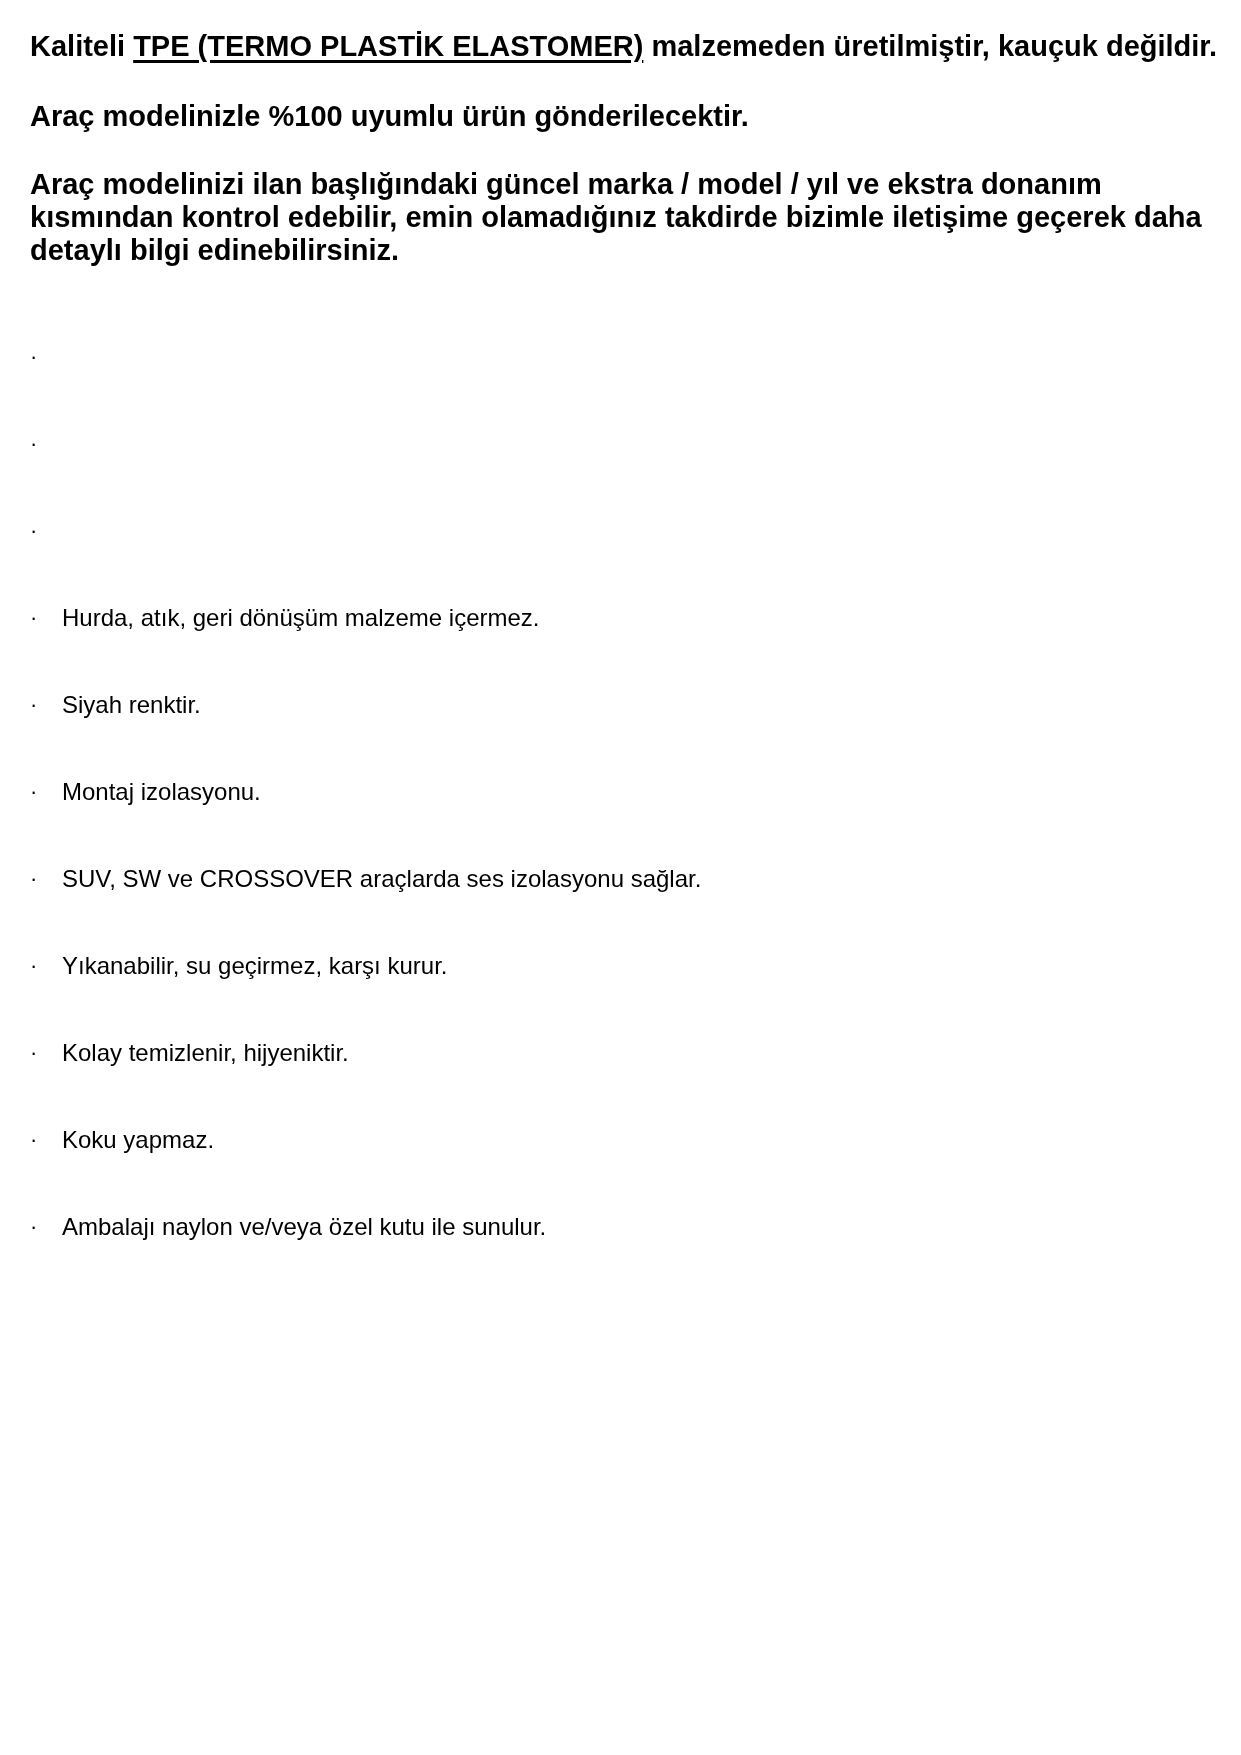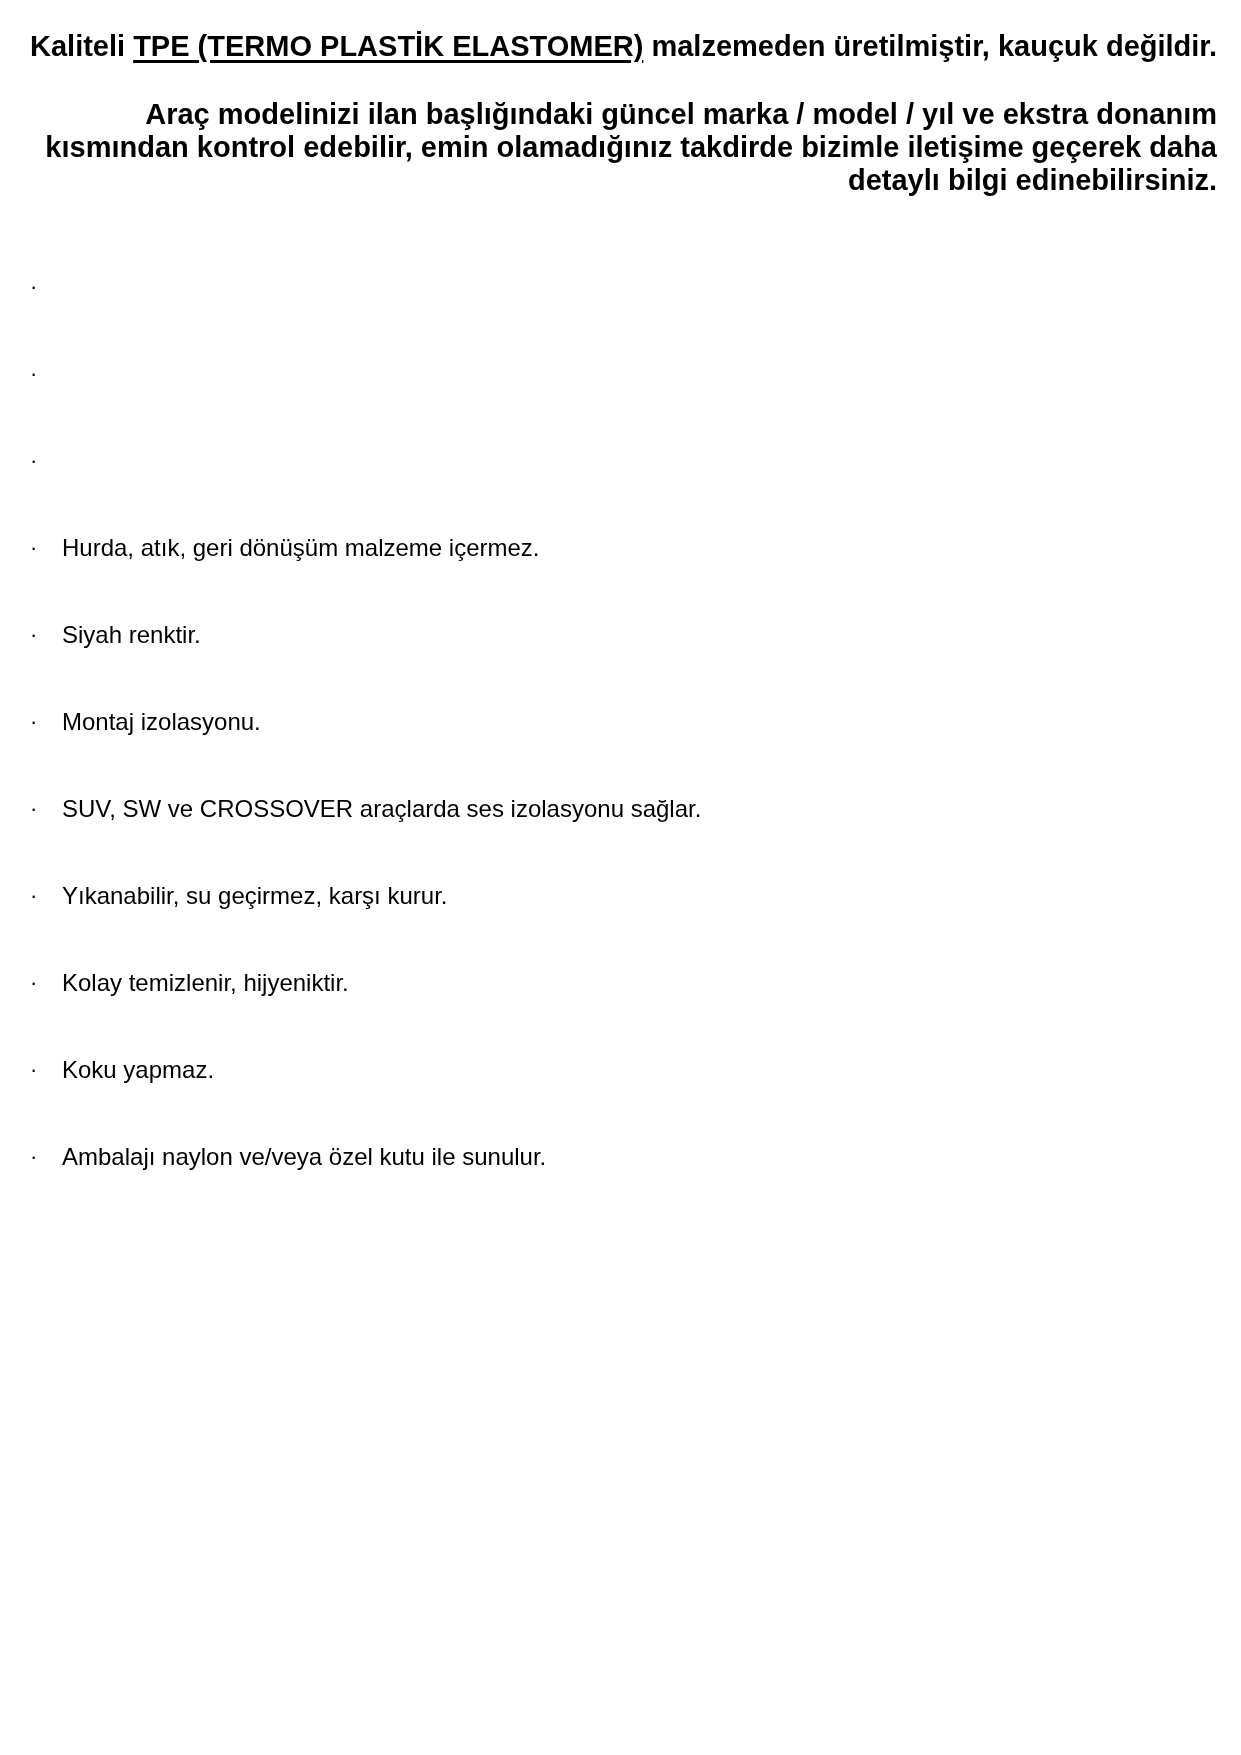--- a/index.html
+++ b/index.html
@@ -8,32 +8,32 @@
     background: #ffffff;
   }
   .page {
     position: relative;
     box-sizing: border-box;
     width: 1241px;
     height: 1755px;
     background: #ffffff;
     color: #000000;
     font-family: "Liberation Sans", sans-serif;
-    padding: 30px 24px 0 30px;
+    padding: 30px 32px 0 30px;
     overflow: hidden;
   }
   .heading {
     margin: 0;
     font-size: 29px;
     font-weight: 700;
     line-height: 33px;
     white-space: pre;
   }
   .heading.h-compat { margin-top: 37px; }
-  .heading.h-check  { margin-top: 35px; text-align: right; }
+  .heading.h-check  { margin-top: 35px; }
   .underlined {
     text-decoration: underline;
     text-decoration-thickness: 3px;
     text-underline-offset: 4px;
   }
   .feature-list {
     list-style: none;
     margin: 76px 0 0 0;
     padding: 0;
   }
@@ -57,20 +57,21 @@
     line-height: 28px;
   }
 </style>
 </head>
 <body>
 
 <div class="page">
 
   <p class="heading h-material"><span>Kaliteli </span><span class="underlined">TPE (TERMO PLASTİK ELASTOMER)</span><span> malzemeden üretilmiştir, kauçuk değildir.</span></p>
 
+  <p class="heading h-compat">Araç modelinizle %100 uyumlu ürün gönderilecektir.</p>
 
   <p class="heading h-check">Araç modelinizi ilan başlığındaki güncel marka / model / yıl ve ekstra donanım
 kısmından kontrol edebilir, emin olamadığınız takdirde bizimle iletişime geçerek daha
 detaylı bilgi edinebilirsiniz.</p>
 
   <ul class="feature-list">
     <li>
       <span class="dot">·</span>
     </li>
     <li>

